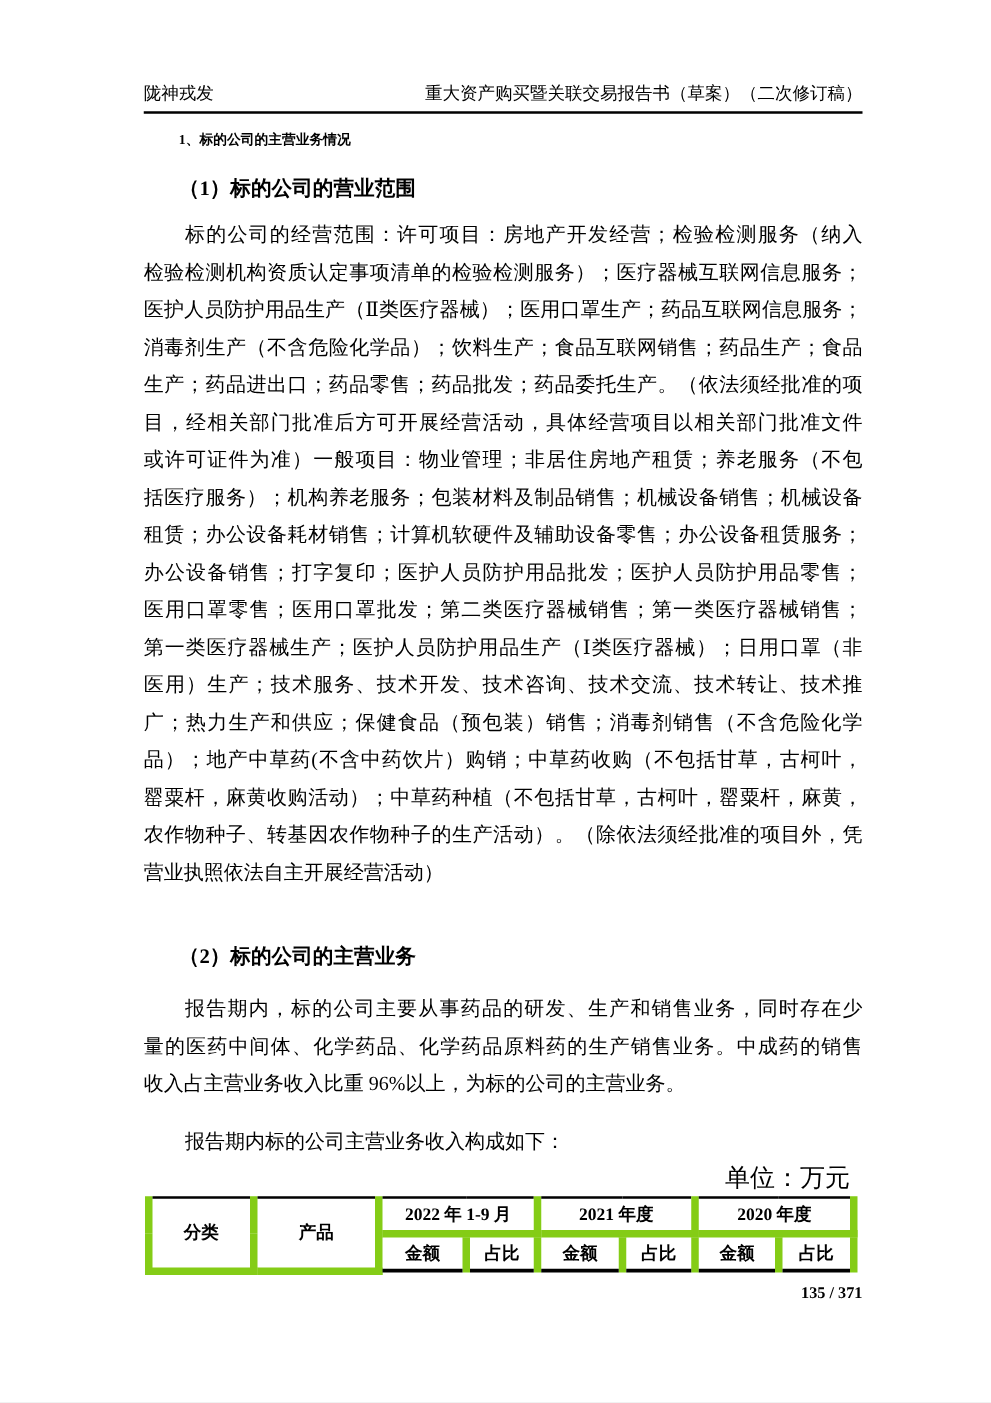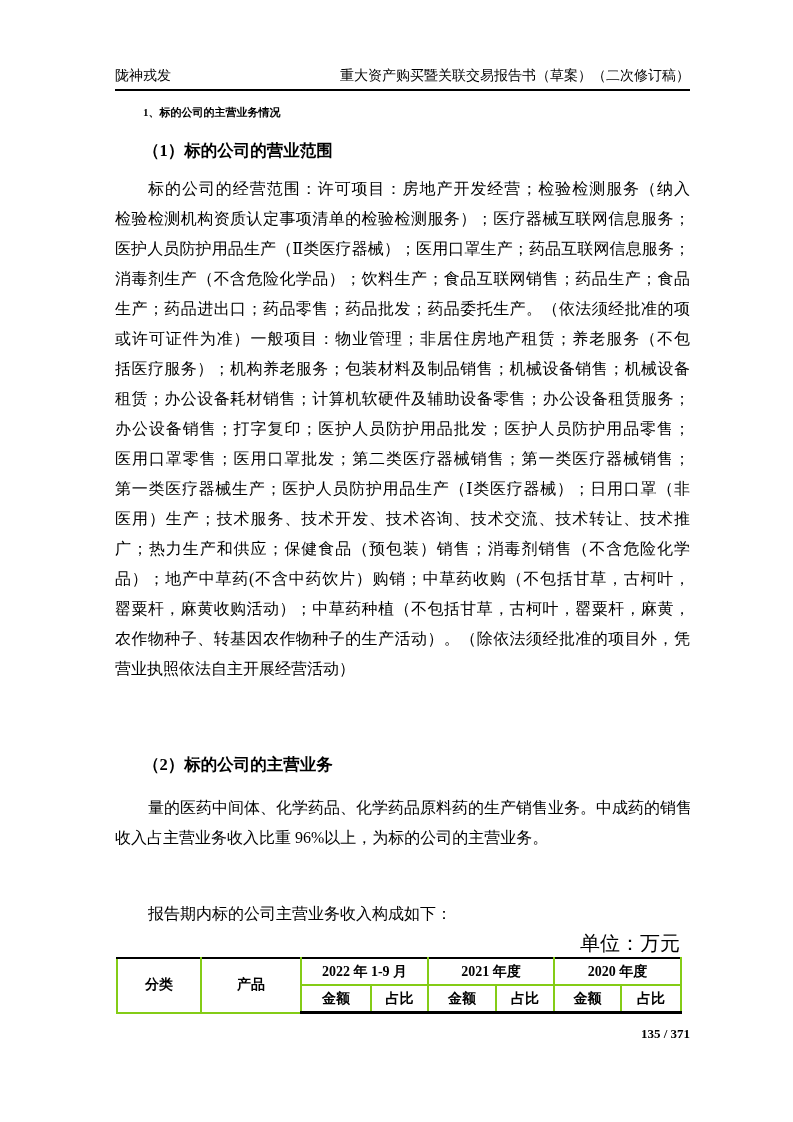--- a/index.html
+++ b/index.html
@@ -51,21 +51,21 @@
     font-size:20px;line-height:24px;text-align:right;
   }
   
   .income-table{
     position:absolute;left:116px;top:957px;
     border-collapse:collapse;table-layout:fixed;
     width:564px;
     font-size:14px;font-weight:bold;
   }
   .income-table td{
-    border:2px solid #84cc16;
+    border:6px solid #84cc16;
     text-align:center;vertical-align:middle;
     height:25px;padding:0;
   }
   .income-table tr:first-child td{border-top:2px solid #000;}
   .income-table tr:last-child td{border-bottom:3px solid #000;}
   
   .doc-footer{
     position:absolute;right:103px;top:1026px;
     font-size:13px;font-weight:bold;
   }
@@ -83,37 +83,39 @@
   <div class="h-num">1、标的公司的主营业务情况</div>
 
   <div class="h-sub1">（1）标的公司的营业范围</div>
 
   <div class="para" id="para-scope">
       <div class="tline">标的公司的经营范围：许可项目：房地产开发经营；检验检测服务（纳入</div>
       <div class="tline">检验检测机构资质认定事项清单的检验检测服务）；医疗器械互联网信息服务；</div>
       <div class="tline">医护人员防护用品生产（Ⅱ类医疗器械）；医用口罩生产；药品互联网信息服务；</div>
       <div class="tline">消毒剂生产（不含危险化学品）；饮料生产；食品互联网销售；药品生产；食品</div>
       <div class="tline">生产；药品进出口；药品零售；药品批发；药品委托生产。（依法须经批准的项</div>
+      <div class="tline">目，经相关部门批准后方可开展经营活动，具体经营项目以相关部门批准文件</div>
       <div class="tline">或许可证件为准）一般项目：物业管理；非居住房地产租赁；养老服务（不包</div>
       <div class="tline">括医疗服务）；机构养老服务；包装材料及制品销售；机械设备销售；机械设备</div>
       <div class="tline">租赁；办公设备耗材销售；计算机软硬件及辅助设备零售；办公设备租赁服务；</div>
       <div class="tline">办公设备销售；打字复印；医护人员防护用品批发；医护人员防护用品零售；</div>
       <div class="tline">医用口罩零售；医用口罩批发；第二类医疗器械销售；第一类医疗器械销售；</div>
       <div class="tline">第一类医疗器械生产；医护人员防护用品生产（Ⅰ类医疗器械）；日用口罩（非</div>
       <div class="tline">医用）生产；技术服务、技术开发、技术咨询、技术交流、技术转让、技术推</div>
       <div class="tline">广；热力生产和供应；保健食品（预包装）销售；消毒剂销售（不含危险化学</div>
       <div class="tline">品）；地产中草药(不含中药饮片）购销；中草药收购（不包括甘草，古柯叶，</div>
       <div class="tline">罂粟杆，麻黄收购活动）；中草药种植（不包括甘草，古柯叶，罂粟杆，麻黄，</div>
       <div class="tline">农作物种子、转基因农作物种子的生产活动）。（除依法须经批准的项目外，凭</div>
       <div class="tline">营业执照依法自主开展经营活动）</div>
     </div>
 
   <div class="h-sub2">（2）标的公司的主营业务</div>
 
   <div class="para" id="para-main">
+      <div class="tline">报告期内，标的公司主要从事药品的研发、生产和销售业务，同时存在少</div>
       <div class="tline">量的医药中间体、化学药品、化学药品原料药的生产销售业务。中成药的销售</div>
       <div class="tline">收入占主营业务收入比重 96%以上，为标的公司的主营业务。</div>
     </div>
 
   <div class="intro-line">报告期内标的公司主营业务收入构成如下：</div>
 
   <div class="unit-line">单位：万元</div>
 
   <table class="income-table">
     <colgroup>

